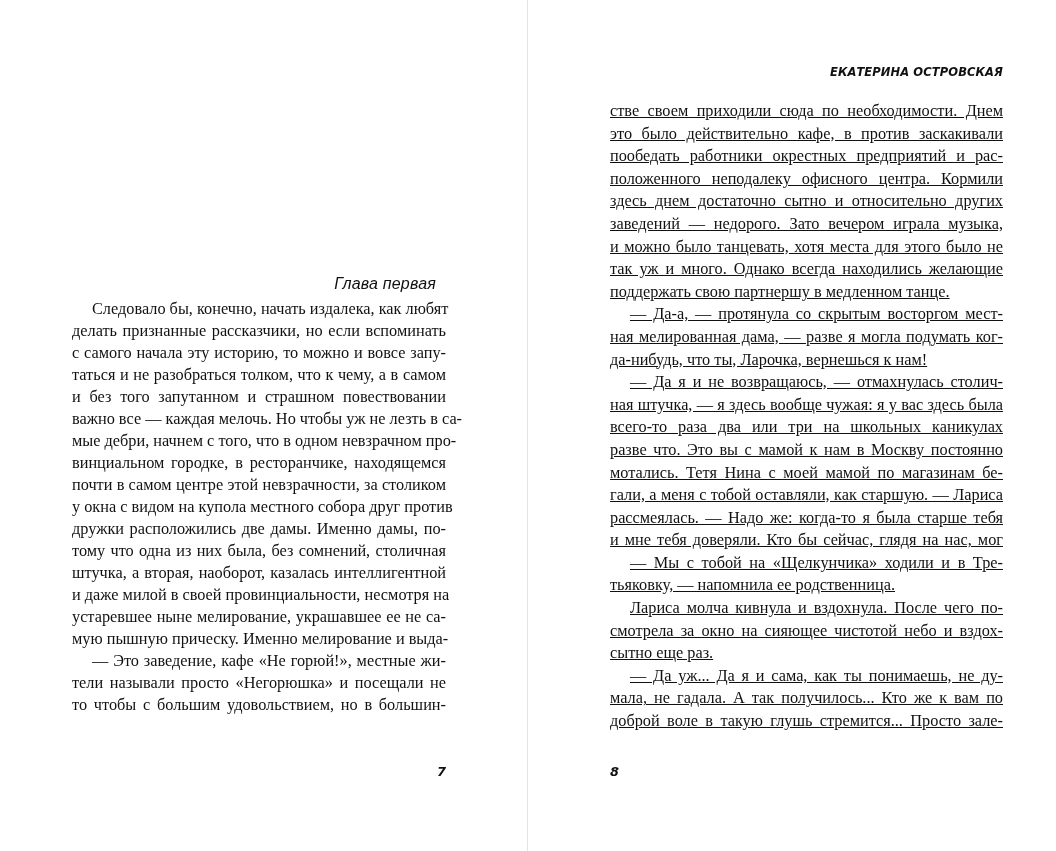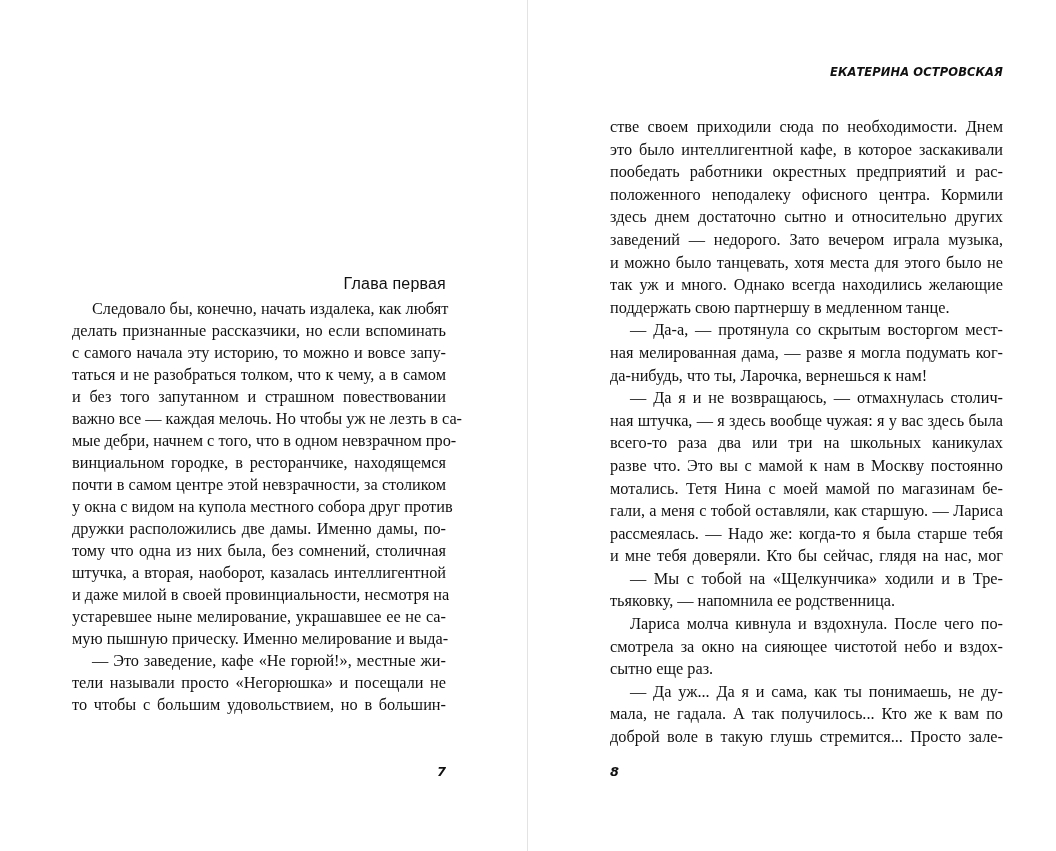--- a/index.html
+++ b/index.html
@@ -3,40 +3,40 @@
   <meta charset="utf-8">
   <style>
     html, body { margin: 0; padding: 0; background: #ffffff; }
     body { width: 1056px; height: 851px; position: relative; overflow: hidden; }
     .spread { position: absolute; left: 0; top: 0; width: 1056px; height: 851px; background: #fff; }
     .gutter { position: absolute; left: 527px; top: 0; width: 1px; height: 851px; background: #e2e2ea; }
     .page { position: absolute; top: 0; height: 851px; }
     .page-left { left: 72px; width: 374px; }
     .page-right { left: 610px; width: 393px; }
     .chapter-title {
-      position: absolute; right: 0; top: 275px;
-      font-family: "Liberation Sans", sans-serif; 
+      position: absolute; right: 10px; top: 275px;
+      font-family: "Liberation Sans", sans-serif; font-style: italic;
       font-size: 16px; color: #111; letter-spacing: 0.2px;
     }
     .running-head {
       position: absolute; left: 0; top: 66px; width: 393px; height: 16px;
       display: flex; align-items: flex-end; flex-direction: column;
     }
     .running-head .author {
       font-family: "DejaVu Sans", sans-serif; font-weight: bold; font-style: italic;
       font-size: 11.5px; color: #111; white-space: nowrap; letter-spacing: 0.1px;
       line-height: 12px;
     }
     .running-head .rule { flex: 1; height: 1px; background: #222; margin-left: 2px; margin-bottom: 1px; }
     .body-text {
       position: absolute; left: 0; width: 100%;
       font-family: "Liberation Serif", serif; font-size: 16.3px; color: #111;
     }
     .left-body { top: 298px; }
-    .right-body { top: 116px; }
+    .right-body { top: 100px; text-decoration: underline; }
     .line {
       display: block; height: 22px; line-height: 22px;
       text-align: justify; text-align-last: justify; white-space: nowrap;
       overflow: visible;
     }
     .right-body .line { height: 22.6px; line-height: 22.6px; }
     .line.last { text-align-last: left; }
     .line.ind { padding-left: 20px; }
     .page-number {
       position: absolute; top: 764px;
@@ -78,21 +78,21 @@
     <div class="page-number">7</div>
   </div>
 
   <div class="page page-right">
     <div class="running-head">
       <span class="author">ЕКАТЕРИНА ОСТРОВСКАЯ</span>
       <span class="rule"></span>
     </div>
     <div class="body-text right-body">
         <span class="line">стве своем приходили сюда по необходимости. Днем</span>
-        <span class="line">это было интеллигентной кафе, в которое заскакивали</span>
+        <span class="line">это было действительно кафе, в против заскакивали</span>
         <span class="line">пообедать работники окрестных предприятий и рас-</span>
         <span class="line">положенного неподалеку офисного центра. Кормили</span>
         <span class="line">здесь днем достаточно сытно и относительно других</span>
         <span class="line">заведений — недорого. Зато вечером играла музыка,</span>
         <span class="line">и можно было танцевать, хотя места для этого было не</span>
         <span class="line">так уж и много. Однако всегда находились желающие</span>
         <span class="line last">поддержать свою партнершу в медленном танце.</span>
         <span class="line ind">— Да-а, — протянула со скрытым восторгом мест-</span>
         <span class="line">ная мелированная дама, — разве я могла подумать ког-</span>
         <span class="line last">да-нибудь, что ты, Ларочка, вернешься к нам!</span>

